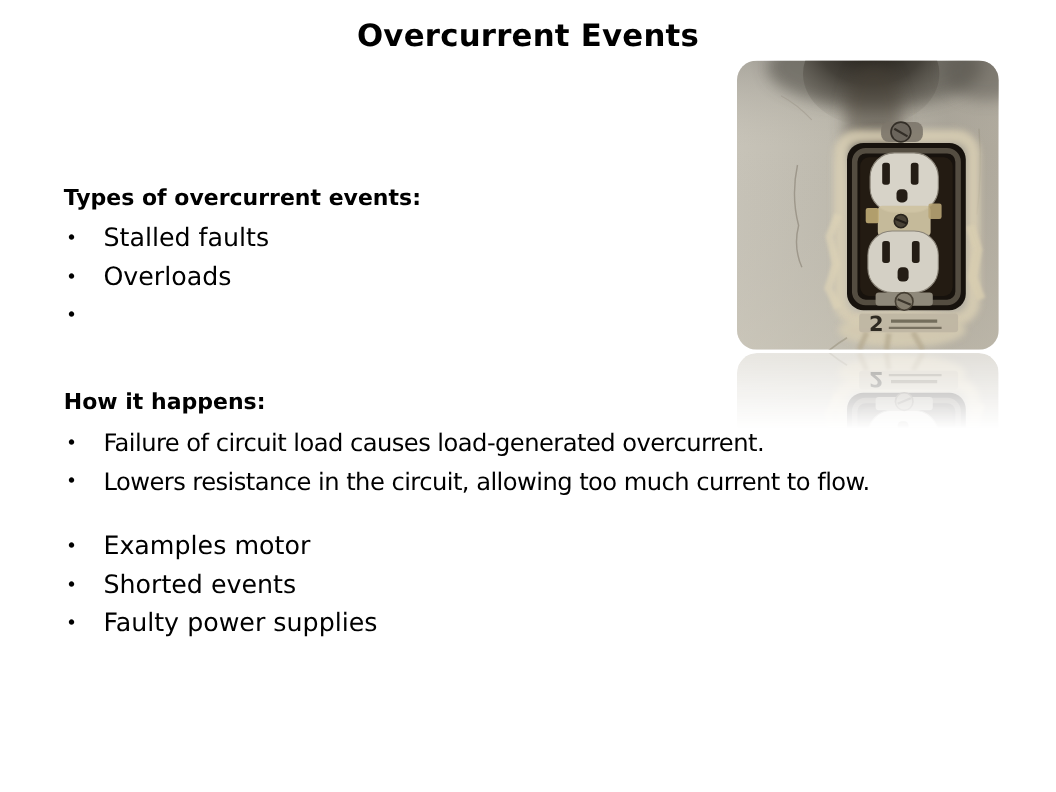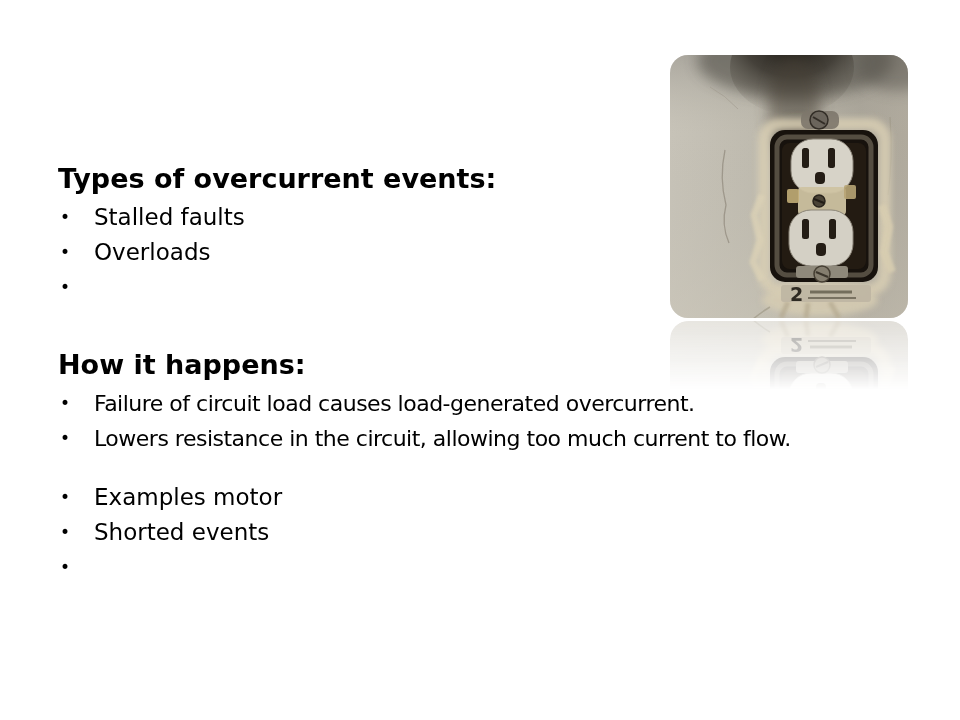--- a/index.html
+++ b/index.html
@@ -8,21 +8,21 @@
     font-family:"DejaVu Sans","Liberation Sans",sans-serif;color:#000;
   }
   .slide{position:absolute;inset:0;width:960px;height:720px;background:#fff;}
 
   .title{
     position:absolute;top:16px;left:0;width:960px;text-align:center;
     font-size:28px;font-weight:700;margin:0;letter-spacing:.2px;
   }
 
   .sec{position:absolute;left:58px;}
-  .sec h2{margin:0;font-size:27px;font-weight:700;line-height:30px;white-space:nowrap;}
+  .sec h2{margin:0;font-size:20px;font-weight:700;line-height:30px;white-space:nowrap;}
   .sec ul{margin:6px 0 0 0;padding:0;list-style:none;}
   .sec li{position:relative;padding-left:36px;font-size:23px;line-height:35px;white-space:nowrap;}
   .marker{position:absolute;left:2px;top:0;font-size:17px;}
   .sec-0{top:164px;}
   .sec-1{top:350px;}
   .sec-2{top:474px;}
   
   .tight li{font-size:22px;letter-spacing:-0.5px;}
 
   .photo{
@@ -35,20 +35,21 @@
     border-radius:18px;overflow:hidden;opacity:.5;
     -webkit-mask-image:linear-gradient(to bottom,rgba(0,0,0,.85) 0%,rgba(0,0,0,0) 82%);
             mask-image:linear-gradient(to bottom,rgba(0,0,0,.85) 0%,rgba(0,0,0,0) 82%);
   }
 </style>
 </head>
 <body>
 
 <div class="slide">
 
+  <h1 class="title">Overcurrent Events</h1>
 
   <section class="sec sec-0">
     <h2>Types of overcurrent events:</h2>
     <ul>
       <li>
         <span class="marker">•</span>
         <span>Stalled faults</span>
       </li>
       <li>
         <span class="marker">•</span>
@@ -79,20 +80,21 @@
       <li>
         <span class="marker">•</span>
         <span>Examples motor</span>
       </li>
       <li>
         <span class="marker">•</span>
         <span>Shorted events</span>
       </li>
       <li>
         <span class="marker">•</span>
+        <span>Faulty power supplies</span>
       </li>
     </ul>
   </section>
 
   <figure class="photo" aria-label="Scorched duplex electrical outlet in a soot-blackened wall, with reflection">
     <svg width="238" height="263" viewBox="0 0 238 263" xmlns="http://www.w3.org/2000/svg">
       <defs>
         <linearGradient id="wallG" x1="0" y1="0" x2="1" y2="0">
           <stop offset="0" stop-color="#c7c3b8"></stop>
           <stop offset="0.45" stop-color="#bcb8ac"></stop>

